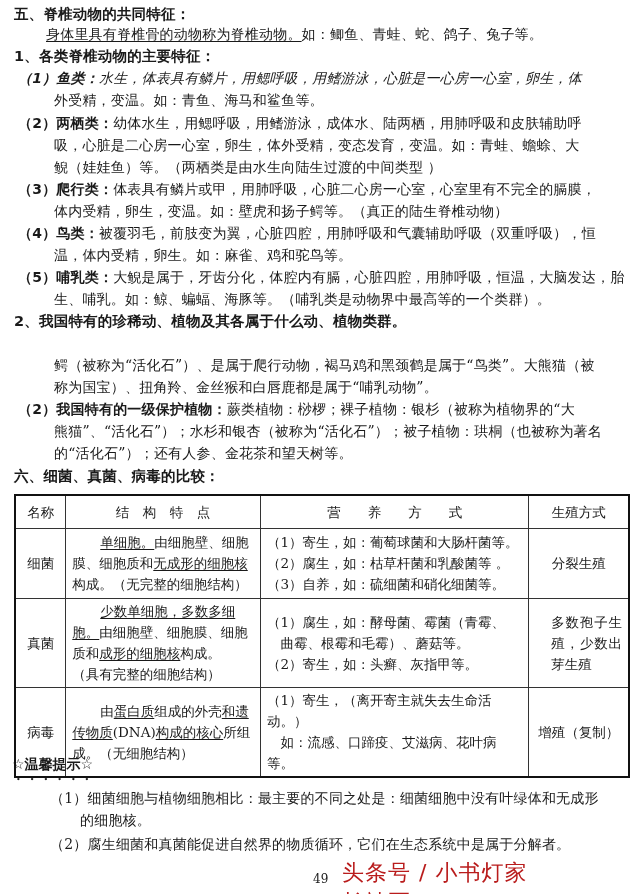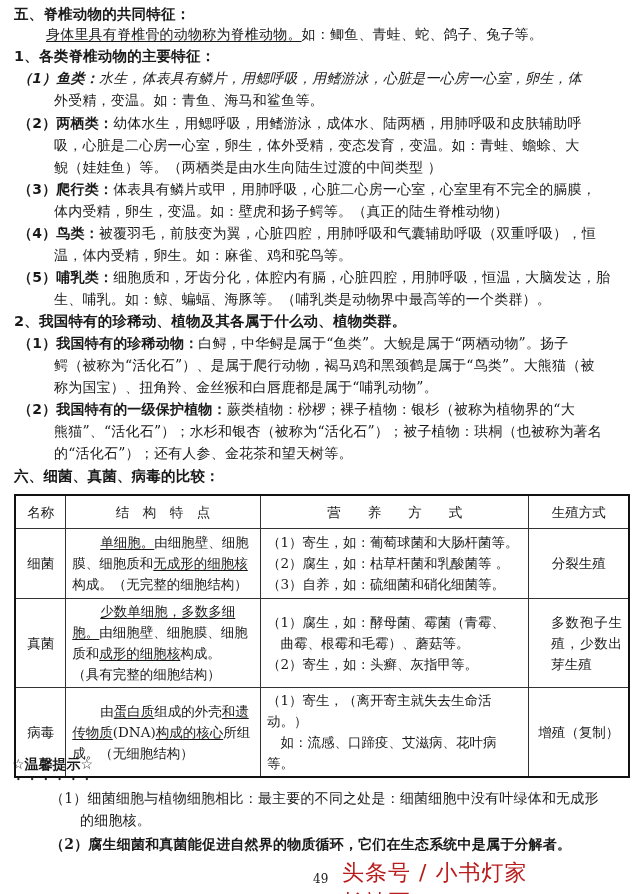--- a/index.html
+++ b/index.html
@@ -55,29 +55,26 @@
     <span class="b">（3）</span><span class="b">爬行类：</span><span>体表具有鳞片或甲，用肺呼吸，心脏二心房一心室，心室里有不完全的膈膜，</span>
   </div>
   <div class="line" style="left:54px; top:201px;">体内受精，卵生，变温。如：壁虎和扬子鳄等。（真正的陆生脊椎动物）</div>
 
   <div class="line" style="left:18px; top:223px;">
     <span class="b">（4）</span><span class="b">鸟类：</span><span>被覆羽毛，前肢变为翼，心脏四腔，用肺呼吸和气囊辅助呼吸（双重呼吸），恒</span>
   </div>
   <div class="line" style="left:54px; top:245px;">温，体内受精，卵生。如：麻雀、鸡和驼鸟等。</div>
 
   <div class="line" style="left:18px; top:267px;">
-    <span class="b">（5）</span><span class="b">哺乳类：</span><span>细胞质和，牙齿分化，体腔内有膈，心脏四腔，用肺呼吸，恒温，大脑发达，胎</span>
+    <span class="b">（5）</span><span class="b">哺乳类：</span><span>大鲵是属于，牙齿分化，体腔内有膈，心脏四腔，用肺呼吸，恒温，大脑发达，胎</span>
   </div>
   <div class="line" style="left:54px; top:289px;">生、哺乳。如：鲸、蝙蝠、海豚等。（哺乳类是动物界中最高等的一个类群）。</div>
 
   <div class="line h" style="left:14px; top:311px;">2、我国特有的珍稀动、植物及其各属于什么动、植物类群。</div>
 
-  <div class="line" style="left:18px; top:333px;">
-    <span class="b">（1）</span><span class="b">我国特有的珍稀动物：</span><span>白鲟，中华鲟是属于“鱼类”。大鲵是属于“两栖动物”。扬子</span>
-  </div>
   <div class="line" style="left:54px; top:377px;">称为国宝）、扭角羚、金丝猴和白唇鹿都是属于“哺乳动物”。</div>
   <div class="line" style="left:54px; top:355px;">鳄（被称为“活化石”）、是属于爬行动物，褐马鸡和黑颈鹤是属于“鸟类”。大熊猫（被</div>
 
   <div class="line" style="left:18px; top:399px;">
     <span class="b">（2）</span><span class="b">我国特有的一级保护植物：</span><span>蕨类植物：桫椤；裸子植物：银杉（被称为植物界的“大</span>
   </div>
   <div class="line" style="left:54px; top:421px;">熊猫”、“活化石”）；水杉和银杏（被称为“活化石”）；被子植物：珙桐（也被称为著名</div>
   <div class="line" style="left:54px; top:443px;">的“活化石”）；还有人参、金花茶和望天树等。</div>
 
   <div class="line h" style="left:14px; top:466px;">六、细菌、真菌、病毒的比较：</div>
@@ -126,17 +123,17 @@
       <td class="c-repro">增殖（复制）</td>
     </tr>
   </tbody>
     </table>
 
   <div class="tip-title">☆温馨提示☆</div>
   <div class="dots">••••••</div>
 
   <div class="line" style="left:50px; top:788px;">（1）细菌细胞与植物细胞相比：最主要的不同之处是：细菌细胞中没有叶绿体和无成形</div>
   <div class="line" style="left:80px; top:810px;">的细胞核。</div>
-  <div class="line" style="left:50px; top:834px;font-weight:bold;">（2）腐生细菌和真菌能促进自然界的物质循环，它们在生态系统中是属于分解者。</div>
+  <div class="line" style="left:50px; top:834px;">（2）腐生细菌和真菌能促进自然界的物质循环，它们在生态系统中是属于分解者。</div>
 
   <div class="watermark">头条号 / 小书灯家长社区</div>
   <div class="pagenum">49</div>
 </div>
 
 </body></html>

